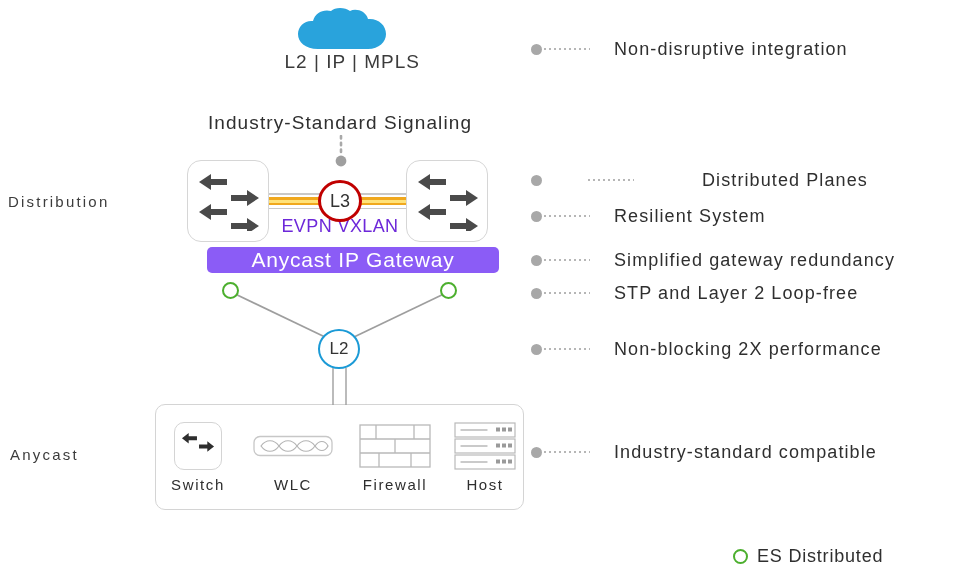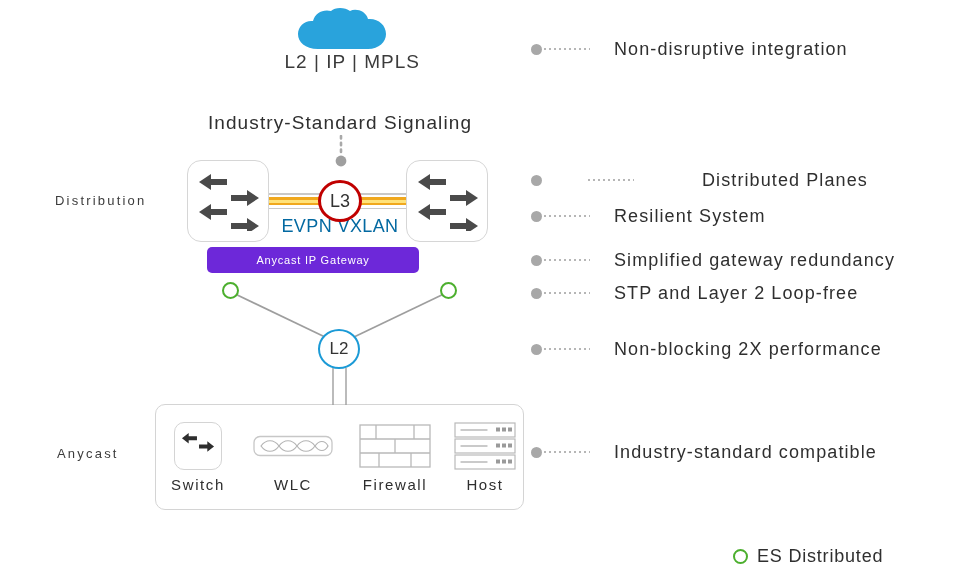--- a/index.html
+++ b/index.html
@@ -16,25 +16,24 @@
   }
   .stage {
     position: absolute;
     inset: 0;
     width: 956px;
     height: 582px;
   }
   
   .layer-label {
     position: absolute;
-    font-size: 13px;
+    font-size: 15px;
     letter-spacing: 2.2px;
     color: #3c3c3c;
     white-space: nowrap;
-    margin-left: 47px;
   }
   #layer-distribution { left: 8px; top: 193px; }
   #layer-access { left: 10px; top: 446px; }
 
   .cloud-label {
     position: absolute;
     left: 260px;
     top: 51px;
     width: 160px;
     text-align: right;
@@ -55,21 +54,21 @@
     white-space: nowrap;
   }
   .evpn-label {
     position: absolute;
     left: 240px;
     top: 216px;
     width: 200px;
     text-align: center;
     font-size: 18px;
     letter-spacing: 0.4px;
-    color: #0369a1;
+    color: #6d28d9;
     white-space: nowrap;
   }
 
   
   .cloud {
     position: absolute;
     left: 296px;
     top: 8px;
     width: 92px;
     height: 42px;
@@ -147,26 +146,26 @@
     font-size: 18px;
     color: #333333;
     z-index: 4;
   }
 
   
   #anycast-bar {
     position: absolute;
     left: 207px;
     top: 247px;
-    width: 212px;
+    width: 292px;
     height: 26px;
-    background: #6d28d9;
+    background: #8b5cf6;
     border-radius: 5px;
     color: #ffffff;
-    font-size: 11px;
+    font-size: 21px;
     letter-spacing: 0.8px;
     display: flex;
     align-items: center;
     justify-content: center;
     white-space: nowrap;
   }
 
   
   .es-ring {
     position: absolute;

